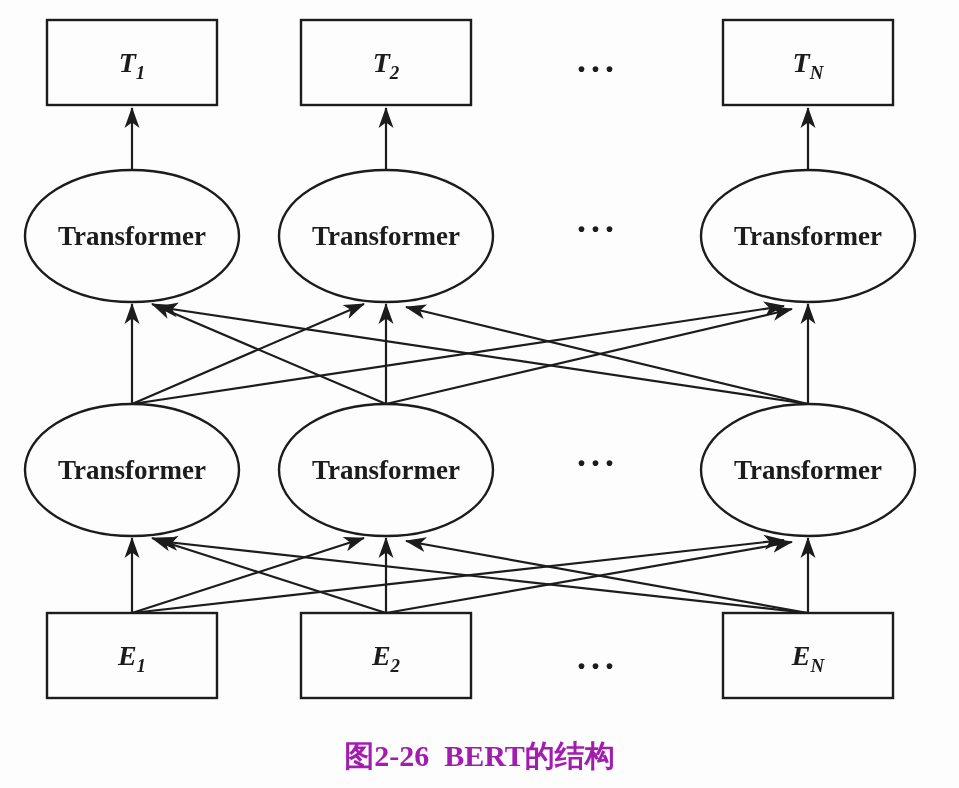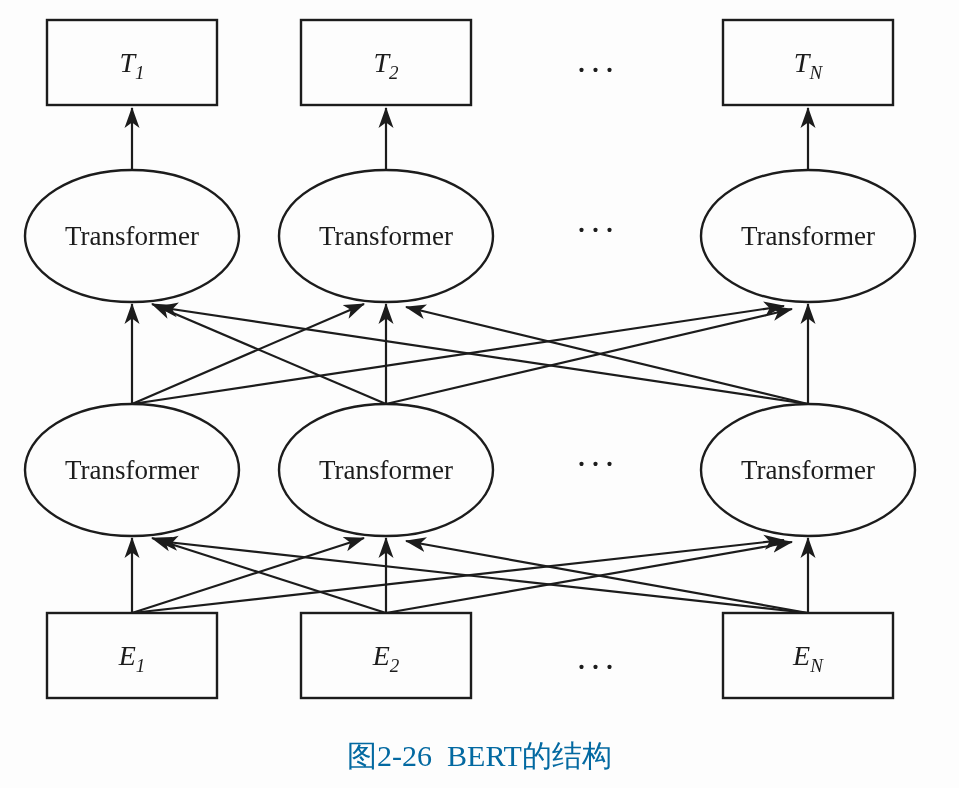--- a/index.html
+++ b/index.html
@@ -7,20 +7,21 @@
     padding: 0;
     background: #fdfdfd;
     font-family: "Liberation Serif", "DejaVu Serif", serif;
   }
   .page {
     position: relative;
     width: 959px;
     height: 788px;
     background: #fdfdfd;
     overflow: hidden;
+    font-weight: bold;
   }
   svg.diagram {
     position: absolute;
     top: 0;
     left: 0;
   }
   .shape {
     fill: #fdfdfd;
     stroke: #1c1c1c;
     stroke-width: 2.4;
@@ -52,21 +53,21 @@
     fill: #1c1c1c;
   }
   .caption {
     position: absolute;
     top: 736px;
     left: 0;
     width: 100%;
     text-align: center;
     font-family: "Liberation Serif", "DejaVu Serif", serif;
     font-size: 30px;
-    color: #0369a1;
+    color: #a21caf;
     white-space: pre;
   }
 </style>
 </head>
 <body>
 
 <div class="page">
 
   <svg class="diagram" width="959" height="730" viewBox="0 0 959 730">
     <defs>

